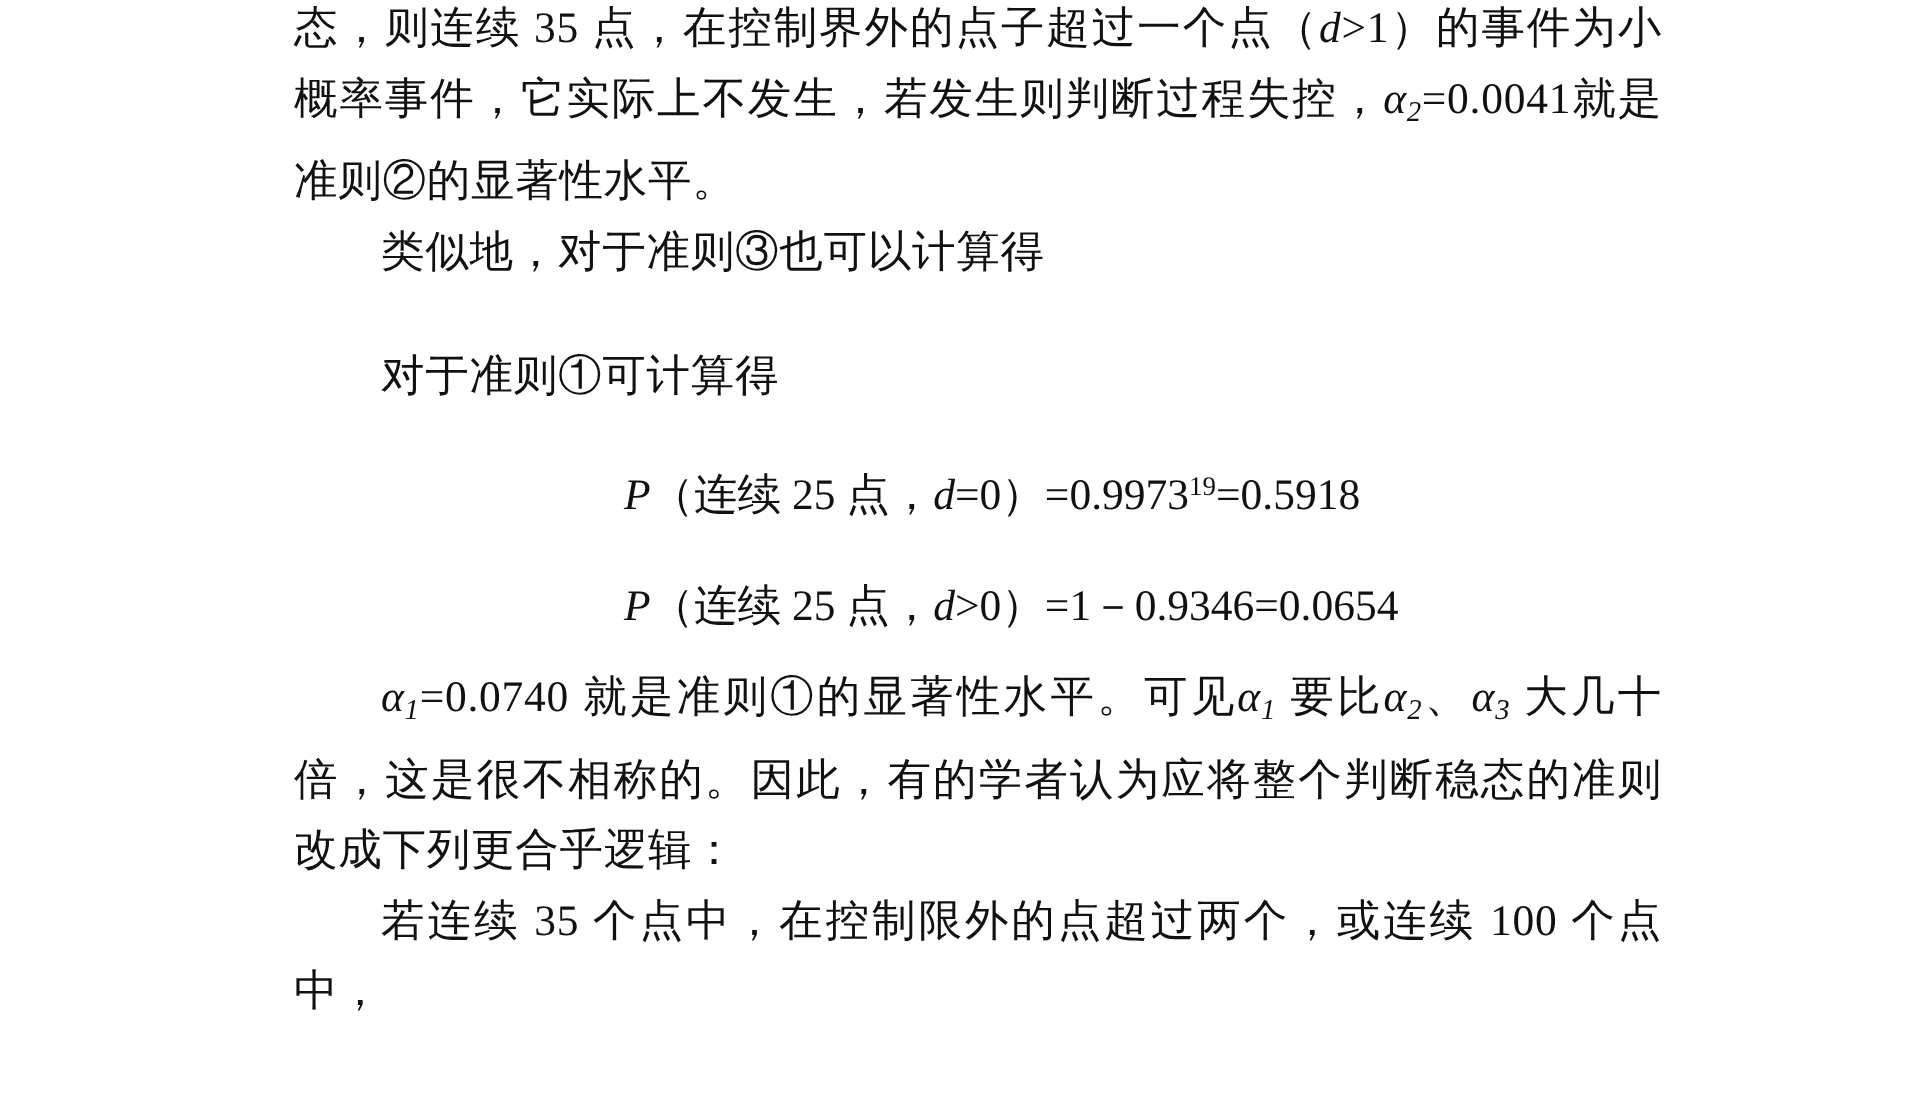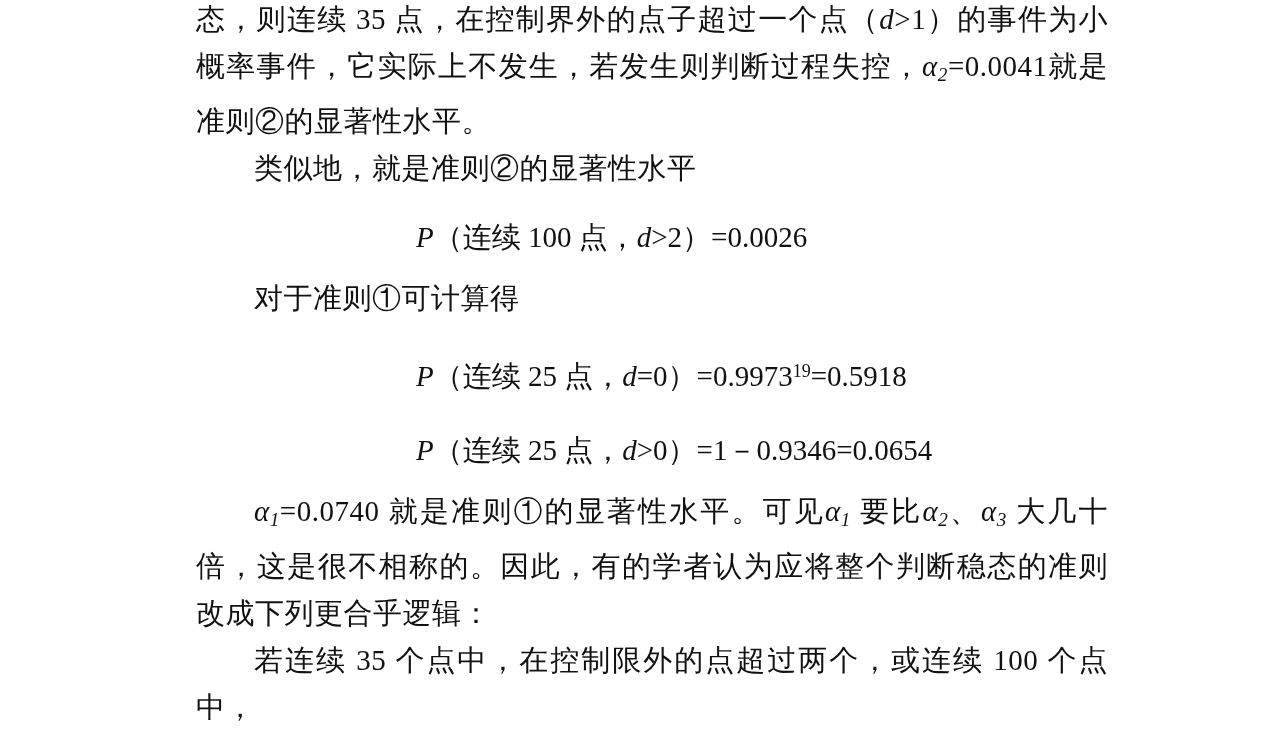--- a/index.html
+++ b/index.html
@@ -68,28 +68,25 @@
 <body>
 
 <div class="page">
   <div class="text-column">
 
     <p class="para">
       <span>态，则连续 35 点，在控制界外的点子超过一个点（</span><span class="it">d</span><span>&gt;1）的事件为</span><span>小概率事件，它实际上不发生，若发生则判断过程失控，</span><span class="it">α</span><span class="sub">2</span><span>=0.0041</span><span>就是准则②的显著性水平。</span>
     </p>
 
     <p class="para indent">
-      <span>类似地，就是准则②的显著性水平</span>
+      <span>类似地，对于准则③也可以计算得</span>
     </p>
 
     <div class="gap-md"></div>
 
-    <p class="formula">
-      <span class="it">P</span><span>（连续 100 点，</span><span class="it">d</span><span>&gt;2）=0.0026</span>
-    </p>
 
     <div class="gap-sm"></div>
 
 
     <p class="para indent">
       <span>对于准则①可计算得</span>
     </p>
 
     <div class="gap-lg"></div>
 

